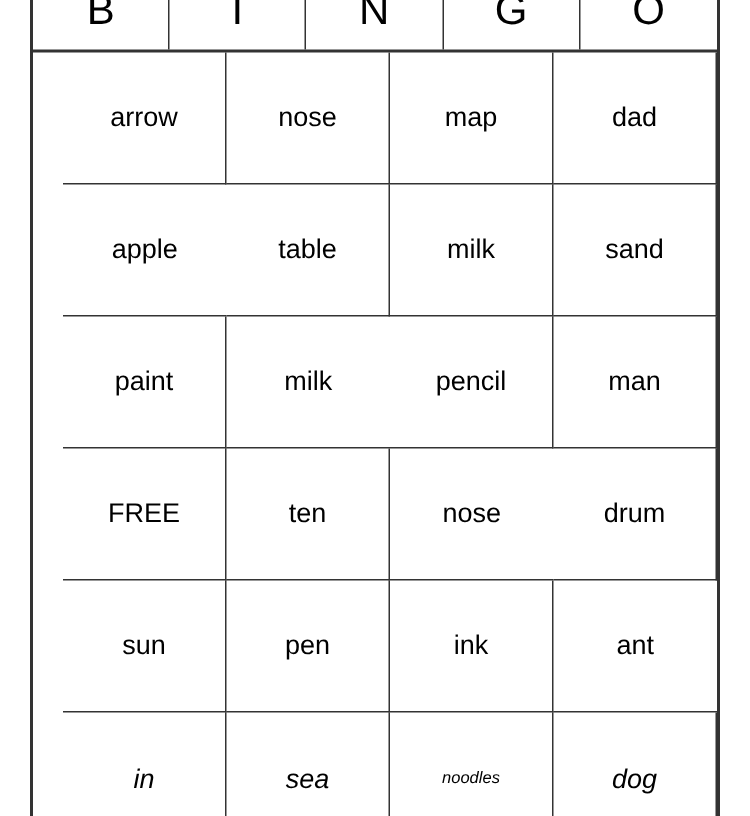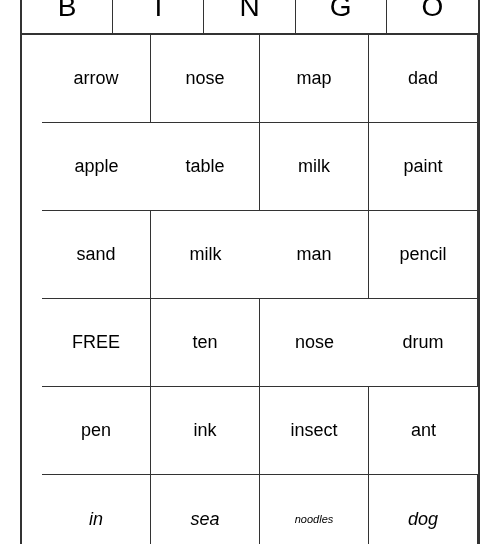--- a/index.html
+++ b/index.html
@@ -87,34 +87,34 @@
   <div class="bingo-grid">
 
     <div class="bingo-cell">arrow</div>
     <div class="bingo-cell">nose</div>
     <div class="bingo-cell">map</div>
     <div class="bingo-cell">dad</div>
     <div class="bingo-cell">apple</div>
 
     <div class="bingo-cell">table</div>
     <div class="bingo-cell">milk</div>
+    <div class="bingo-cell">sand</div>
     <div class="bingo-cell">paint</div>
-    <div class="bingo-cell">sand</div>
     <div class="bingo-cell">milk</div>
 
+    <div class="bingo-cell">pencil</div>
     <div class="bingo-cell">man</div>
-    <div class="bingo-cell">pencil</div>
     <div class="bingo-cell free">FREE</div>
     <div class="bingo-cell">ten</div>
     <div class="bingo-cell">nose</div>
 
     <div class="bingo-cell">drum</div>
+    <div class="bingo-cell">sun</div>
     <div class="bingo-cell">pen</div>
     <div class="bingo-cell">ink</div>
-    <div class="bingo-cell">insect</div>
 
     <div class="bingo-cell">ant</div>
     <div class="bingo-cell">in</div>
     <div class="bingo-cell">sea</div>
     <div class="bingo-cell" style="font-size:11px;">noodles</div>
     <div class="bingo-cell">dog</div>
   </div>
 </div>
 
 </body></html>

